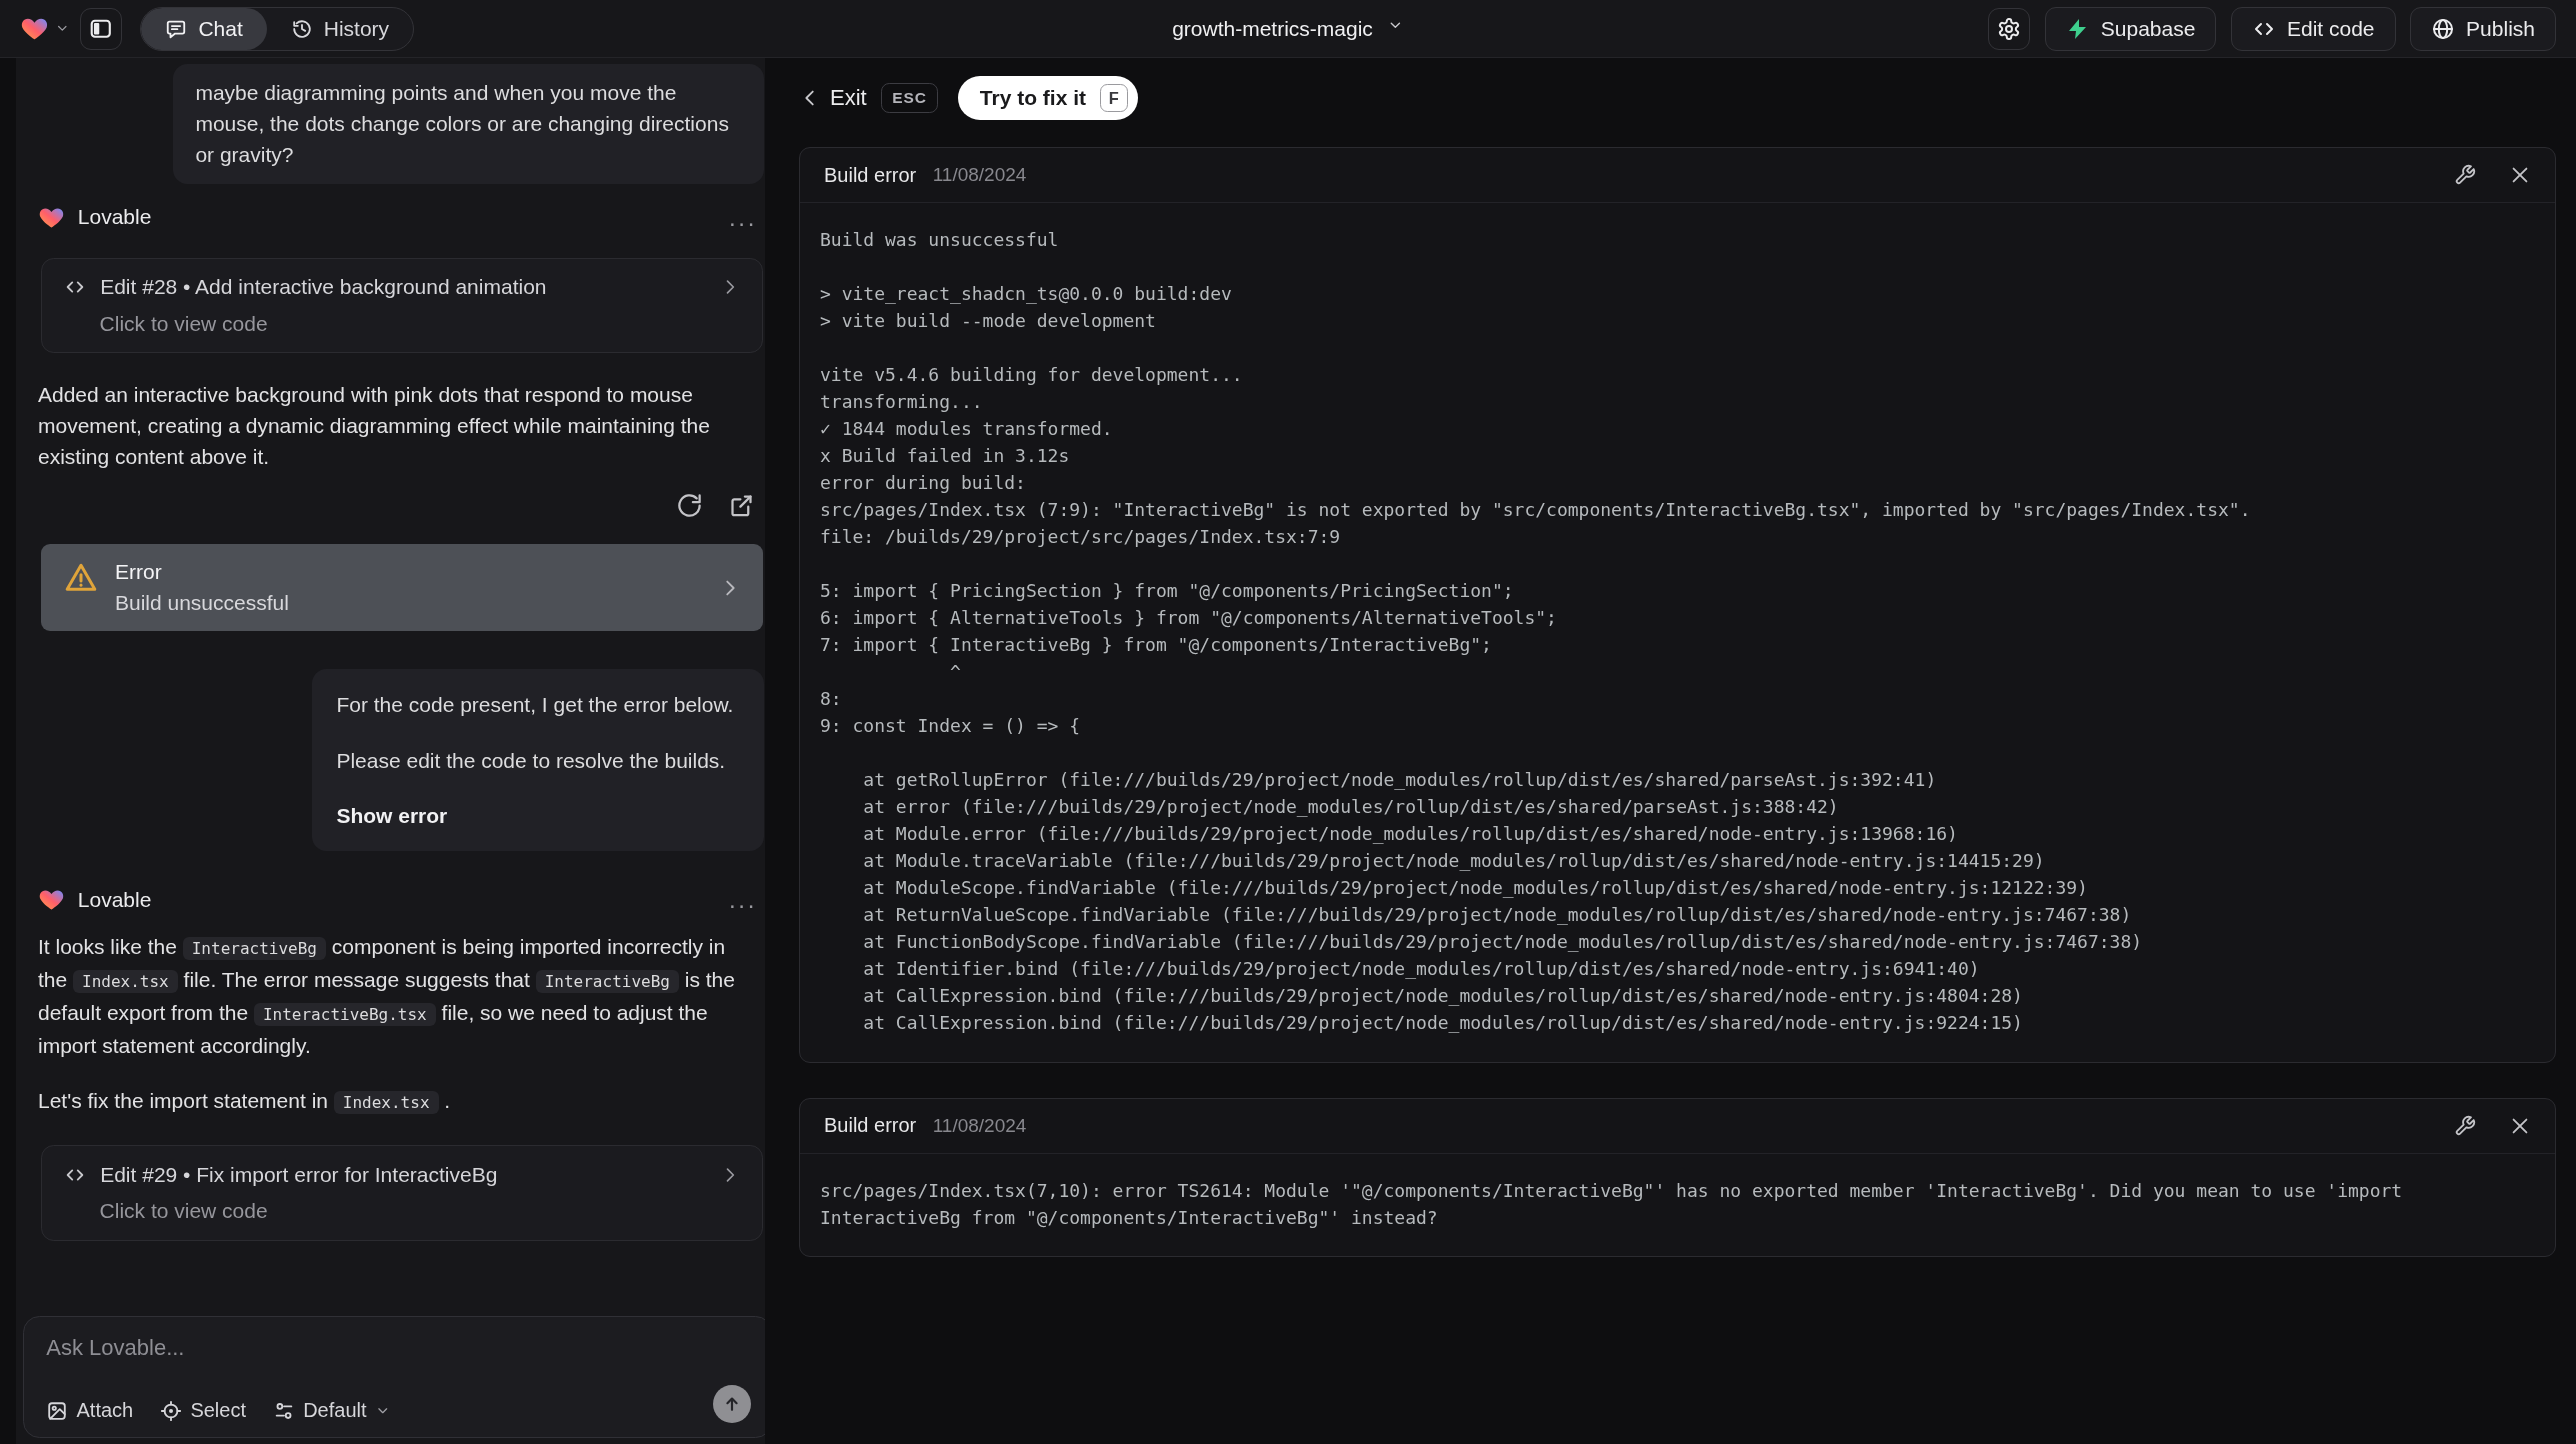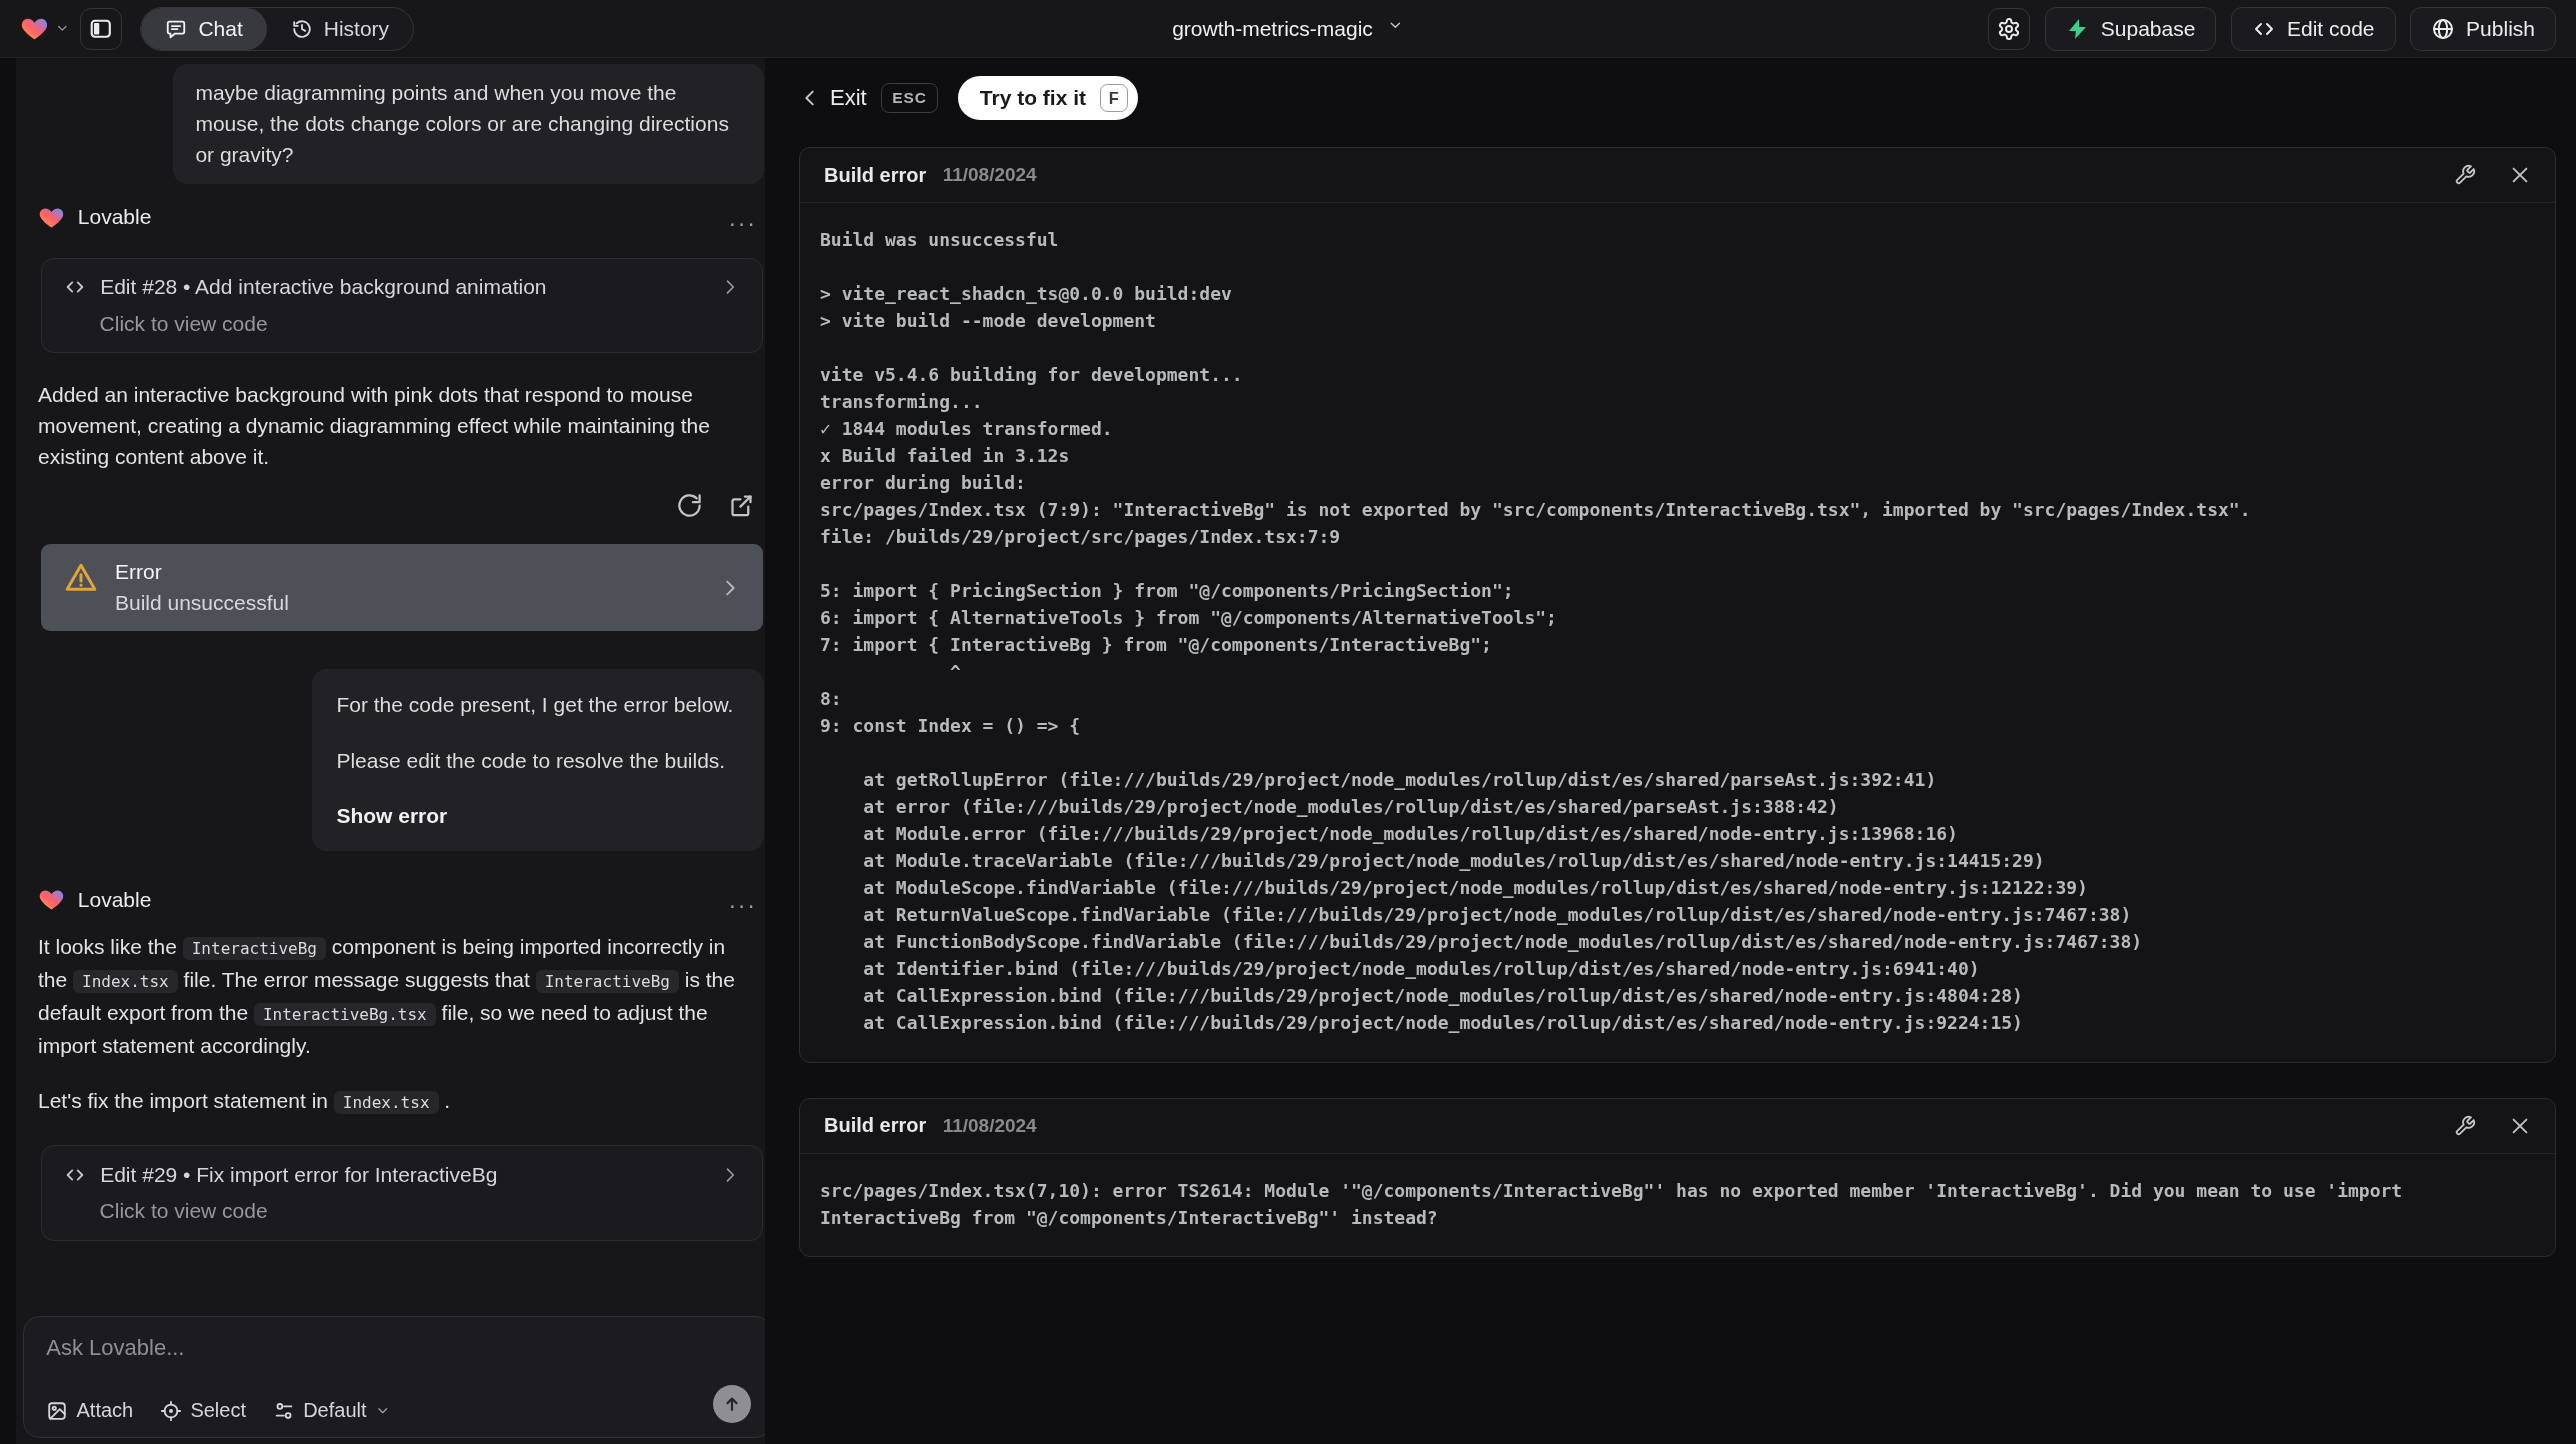--- a/index.html
+++ b/index.html
@@ -120,21 +120,21 @@
     margin-left:20px; background:#ffffff; color:#1a1a1c; border-radius:22px; height:44px;
     display:flex; align-items:center; gap:13.7px; padding:0 10px 0 22px;
     font-size:21px; font-weight:bold;
   }
   .f-key {
     width:28px; height:28px; border:1.8px solid #9a9a9e; border-radius:7.3px;
     display:flex; align-items:center; justify-content:center;
     font-size:16.4px; font-weight:bold; color:#3a3a3e;
   }
 
-  .err-card { background:#141417; border:0.9px solid #2b2b30; border-radius:11px; margin-bottom:35px;font-weight:bold; }
+  .err-card { background:#141417; border:0.9px solid #2b2b30; border-radius:11px; margin-bottom:35px; }
   .err-head { display:flex; align-items:center; height:55px; padding:0 24px; border-bottom:0.9px solid #232328; }
   .err-title { font-size:20px; color:#e8e8ea; margin-right:16.4px; }
   .err-date { font-size:19px; color:#88888e; }
   .err-head-icons { margin-left:auto; display:flex; align-items:center; gap:33px; color:#c4c4c8; }
   .err-body { padding:23px 20px 25.5px; }
   .err-body pre {
     font-family:"DejaVu Sans Mono","Liberation Mono",monospace;
     font-size:18px; line-height:27px; color:#b6babd; white-space:pre-wrap; word-break:break-word;
   }
 </style>

